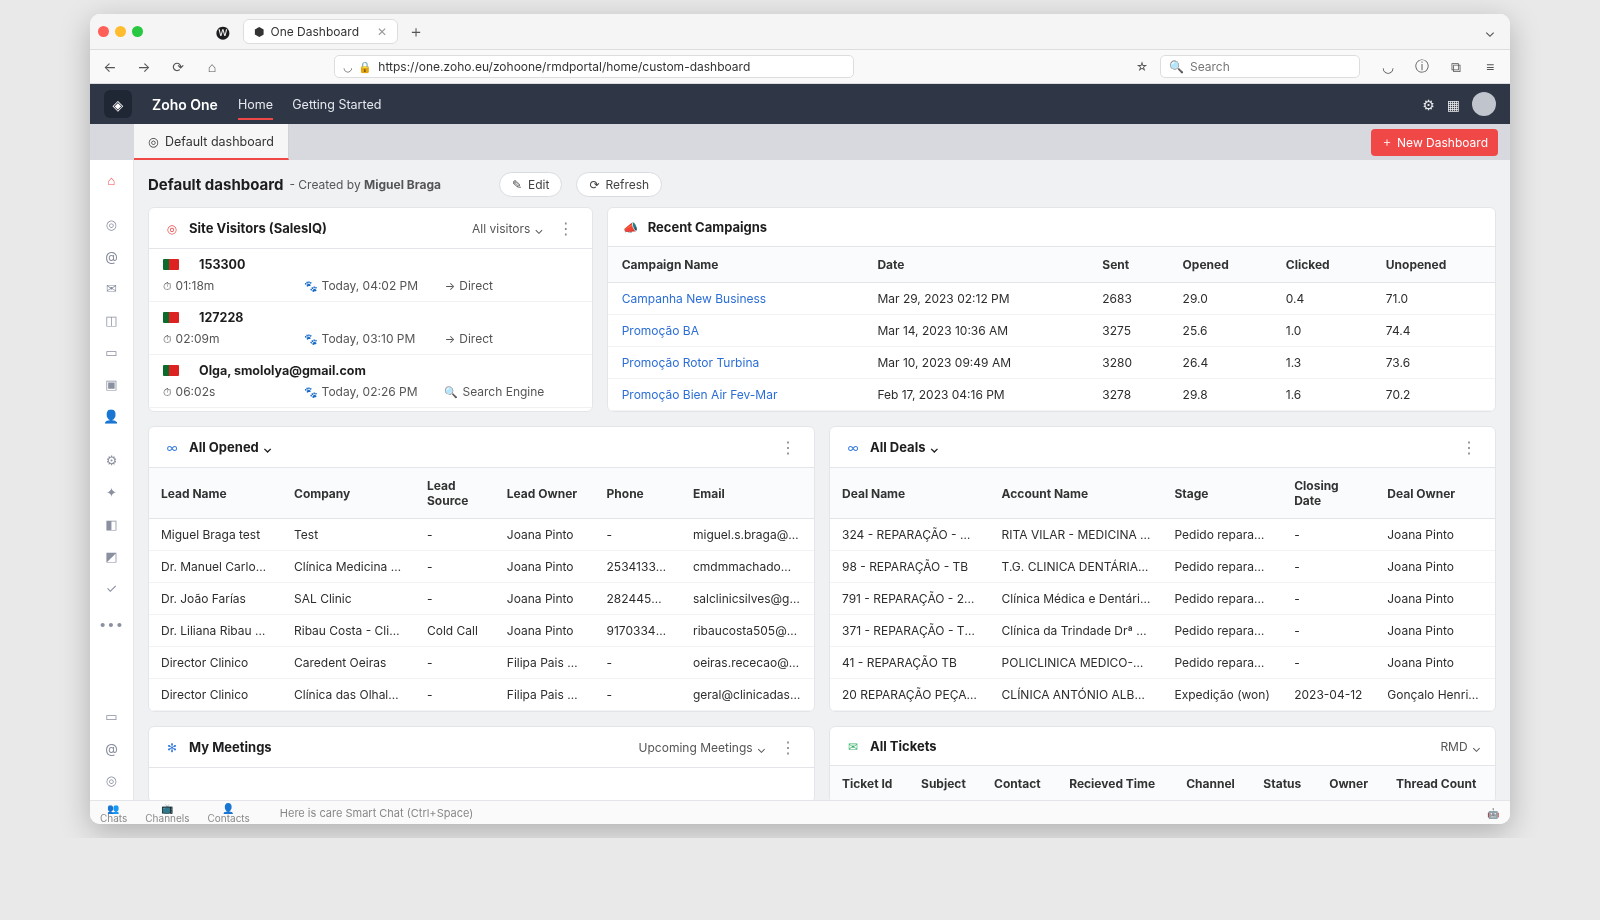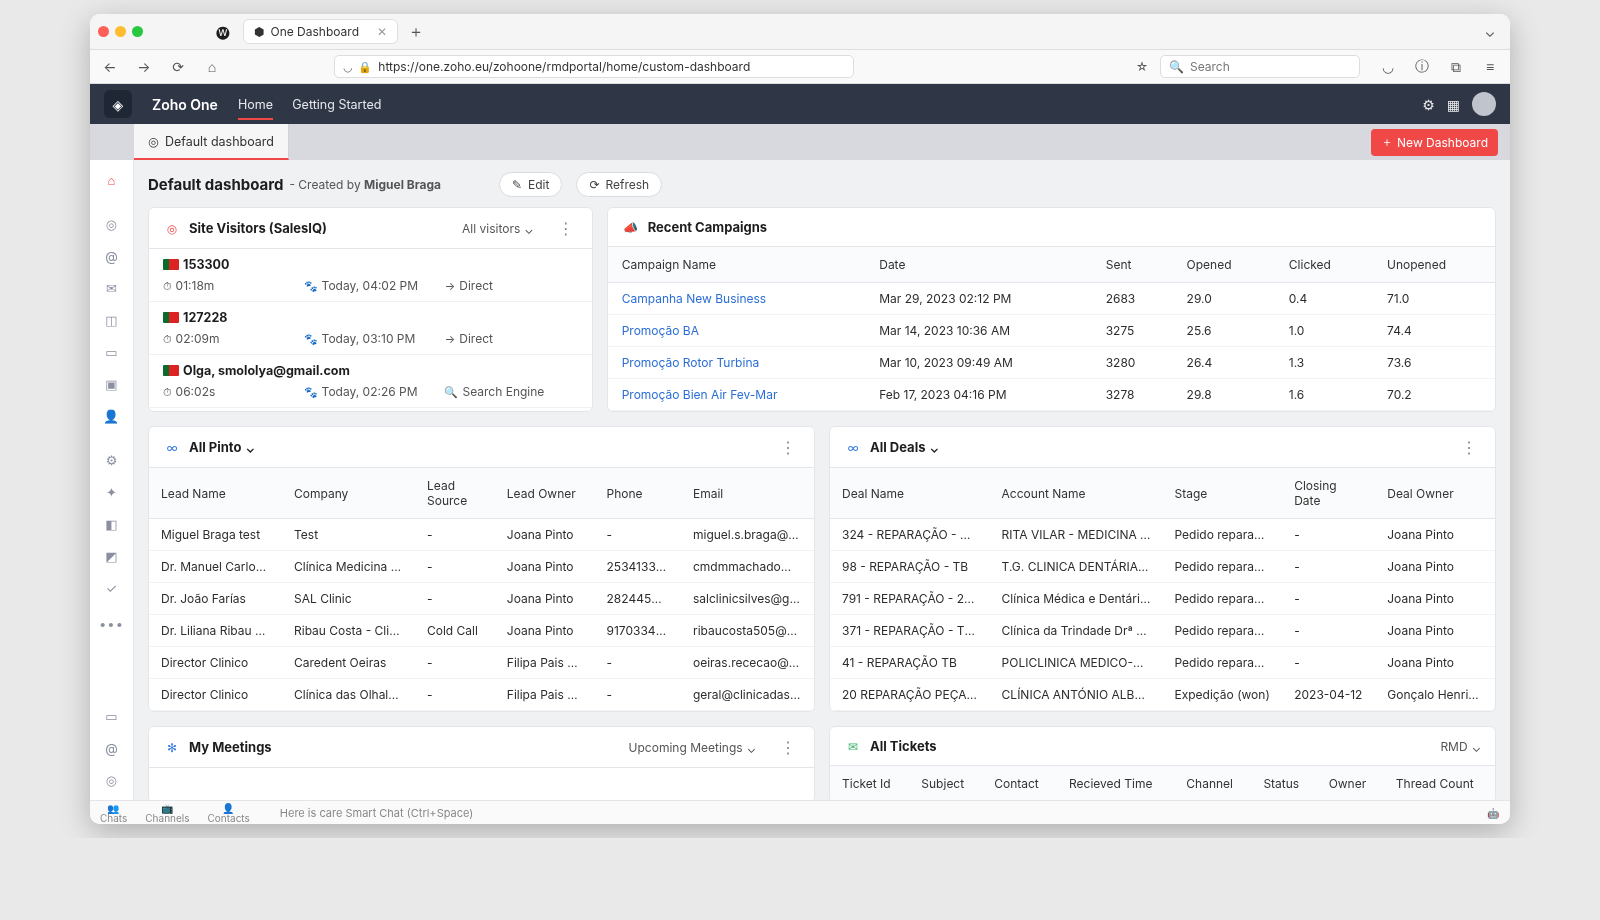--- a/index.html
+++ b/index.html
@@ -55,34 +55,34 @@
   .pillbtn{display:flex;align-items:center;gap:6px;background:#fff;border:1px solid #d8dbe0;border-radius:16px;padding:4px 12px;font-size:12px;color:#444}
 
   .grid{display:grid;grid-template-columns:1fr 2fr;gap:14px}
   .grid2{display:grid;grid-template-columns:1fr 1fr;gap:14px;margin-top:14px}
   .card{background:var(--card);border:1px solid var(--border);border-radius:6px;display:flex;flex-direction:column;overflow:hidden}
   .cardhdr{display:flex;align-items:center;gap:8px;padding:10px 14px;border-bottom:1px solid var(--border)}
   .cardhdr .title{font-weight:700;font-size:13px}
   .ic{width:18px;height:18px;display:flex;align-items:center;justify-content:center}
   .ic.red{color:var(--red)}
   .ic.blue{color:#3b7ee0}
-  .hdrsel{margin-left:auto;display:flex;align-items:center;gap:20px;color:#555;font-size:12px}
+  .hdrsel{margin-left:auto;display:flex;align-items:center;gap:10px;color:#555;font-size:12px}
   .kebab{font-size:16px;color:#888;padding:0 4px}
 
   
   .visitor{padding:8px 14px 2px;border-bottom:1px solid #f0f1f3}
-  .vtop{display:flex;align-items:center;gap:4px;font-weight:700;font-size:12.5px}
+  .vtop{display:flex;align-items:center;gap:20px;font-weight:700;font-size:12.5px}
   .flag-pt{width:16px;height:11px;background:linear-gradient(90deg,#0b6b2b 0 40%,#d22 40% 100%);border-radius:1px;position:relative}
   .vrow{display:flex;align-items:center;gap:8px;color:#555;font-size:12px;margin:6px 0}
   .vrow .col{flex:1;display:flex;align-items:center;gap:4px}
   .tiny{font-size:11px}
 
   
   table{width:100%;border-collapse:collapse;font-size:12px}
-  th{font-weight:400;text-align:left;color:#333;padding:10px 14px;border-bottom:1px solid var(--border);background:#fafbfc}
+  th{font-weight:700;text-align:left;color:#333;padding:10px 14px;border-bottom:1px solid var(--border);background:#fafbfc}
   td{padding:8px 14px;border-bottom:1px solid #f2f3f5;color:#2d2d2d}
   td a{color:var(--link);text-decoration:none}
 
   
   .dense th{padding:10px 12px}
   .dense td{padding:8px 12px;white-space:nowrap;overflow:hidden;text-overflow:ellipsis;max-width:0}
   .dense col.w0{width:20%}
   .dense col.w1{width:20%}
   .dense col.w2{width:12%}
   .dense col.w3{width:15%}
@@ -336,21 +336,21 @@
                 </tbody>
             </table>
           </div>
         </div>
 
         <div class="grid2">
 
           <div class="card">
             <div class="cardhdr">
               <span class="ic blue">∞</span>
-              <span class="title chev">All Pinto</span>
+              <span class="title chev">All Opened</span>
               <div class="hdrsel">
                   <span class="kebab">⋮</span>
                 </div>
             </div>
             <table class="dense">
               <colgroup>
                   <col class="w0">
                   <col class="w1">
                   <col class="w2">
                   <col class="w3">

